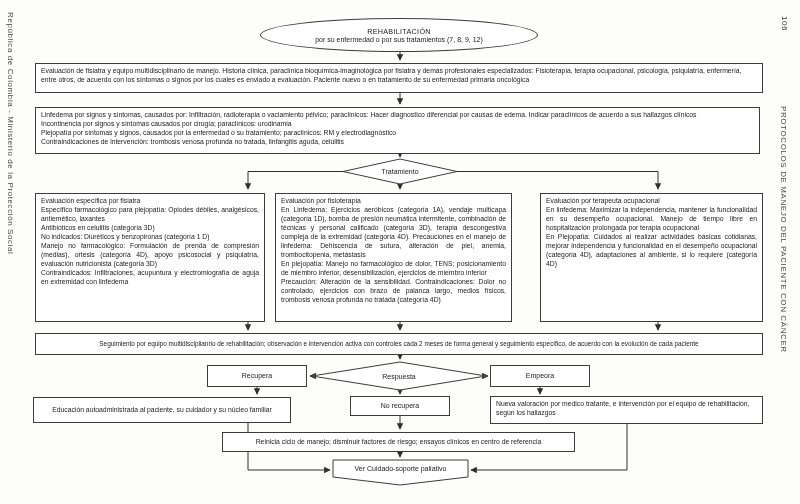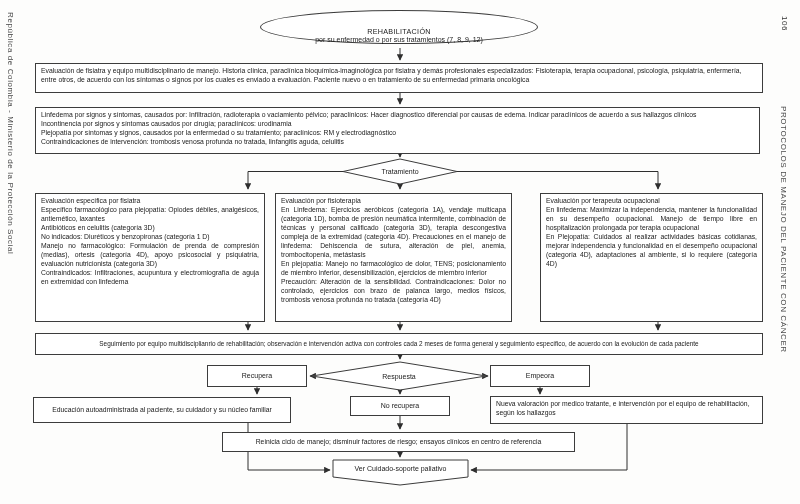--- a/index.html
+++ b/index.html
@@ -54,21 +54,21 @@
       <path d="M248 423 V470 H330" marker-end="url(#arw)"></path>
       <path d="M627 424 V470 H471" marker-end="url(#arw)"></path>
     </g>
     <g stroke="#3c3c3c" stroke-width="1" fill="#fff">
       <polygon points="400,159 457,171.5 400,184 343,171.5"></polygon>
       <polygon points="400,362 486,376 400,390 312,376"></polygon>
       <polygon points="333,460 468,460 468,477 400,485 333,477"></polygon>
     </g>
   </svg>
 
-  <div class="ellipse" style="left:260px;top:10px;width:278px;height:34px;justify-content:flex-end;">
+  <div class="ellipse" style="left:260px;top:18px;width:278px;height:34px;">
     <div class="t1">REHABILITACIÓN</div>
     <div class="t2">por su enfermedad o por sus tratamientos (7, 8, 9, 12)</div>
   </div>
 
   <div class="node" style="left:35px;top:63px;width:728px;height:30px;">
     <div>Evaluación de fisiatra y equipo multidisciplinario de manejo. Historia clínica, paraclínica bioquímica-imaginológica por fisiatra y demás profesionales especializados: Fisioterapia, terapia ocupacional, psicología, psiquiatría, enfermería, entre otros, de acuerdo con los síntomas o signos por los cuales es enviado a evaluación. Paciente nuevo o en tratamiento de su enfermedad primaria oncológica</div>
   </div>
 
   <div class="node" style="left:35px;top:107px;width:725px;height:47px;">
     <div>Linfedema por signos y síntomas, causados por: Infiltración, radioterapia o vaciamiento pélvico; paraclínicos: Hacer diagnostico diferencial por causas de edema. Indicar paraclínicos de acuerdo a sus hallazgos clínicos</div>

